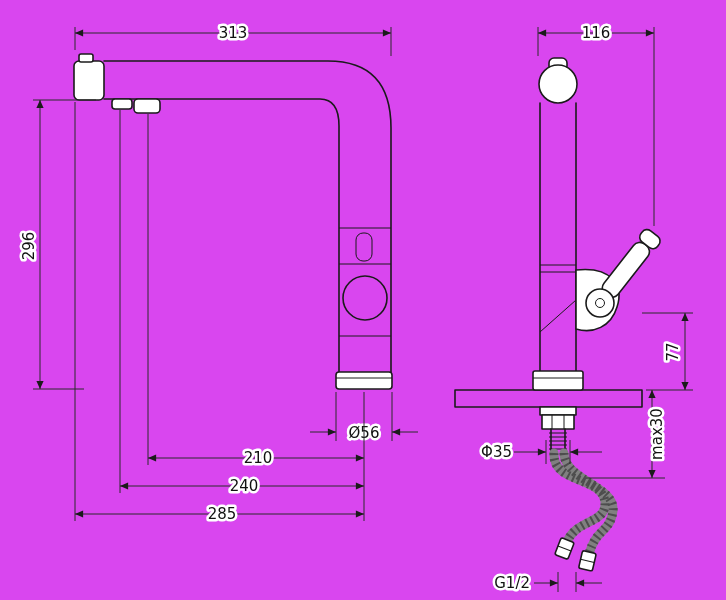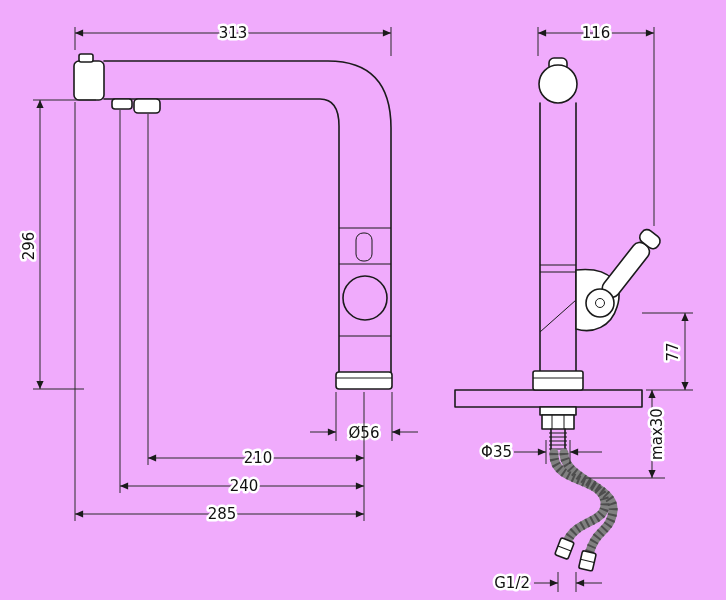--- a/index.html
+++ b/index.html
@@ -1,16 +1,16 @@
 <!DOCTYPE html>
 <html><head>
 <meta charset="utf-8">
 <style>
   html,body{margin:0;padding:0;background:#ffffff;}
-  .stage{position:relative;width:726px;height:600px;background:#f0abfc;overflow:hidden;
+  .stage{position:relative;width:726px;height:600px;background:#d946ef;overflow:hidden;
          font-family:"DejaVu Sans",sans-serif;}
   svg{display:block;}
   .ol  {fill:none;stroke:#1b1b1b;stroke-width:1.6;stroke-linejoin:round;stroke-linecap:round;}
   .olf {fill:#ffffff;stroke:#1b1b1b;stroke-width:1.6;stroke-linejoin:round;}
   .thin{fill:none;stroke:#1b1b1b;stroke-width:1;}
   .dim {fill:none;stroke:#2a2a2a;stroke-width:1;}
   .lbl {font-family:"DejaVu Sans",sans-serif;font-size:15px;fill:#111;
         paint-order:stroke;stroke:#ffffff;stroke-width:5px;stroke-linejoin:round;}
   .braid{fill:none;stroke:#4d4d4d;stroke-width:9;stroke-dasharray:2 3.5;}
   .hose {fill:none;stroke-width:9;stroke-linecap:round;}

